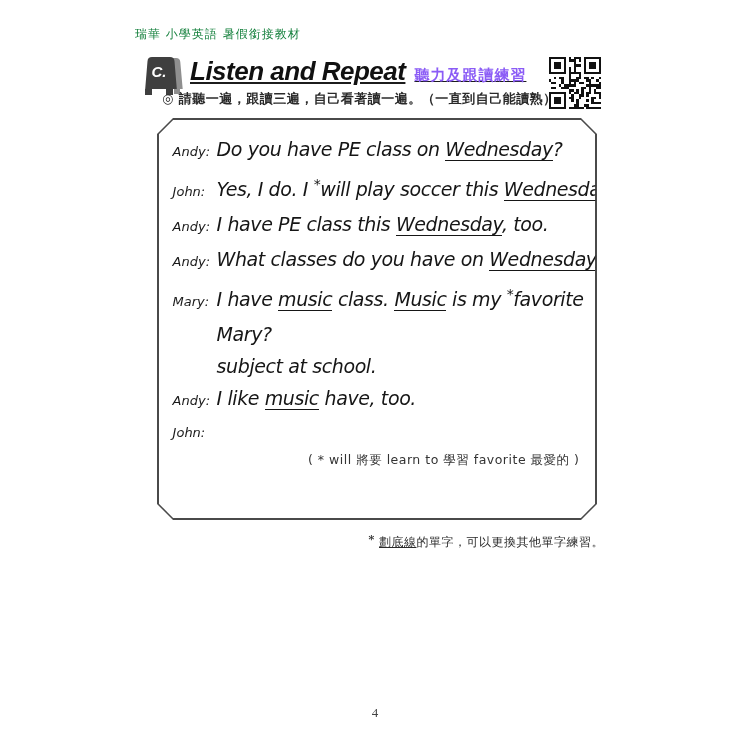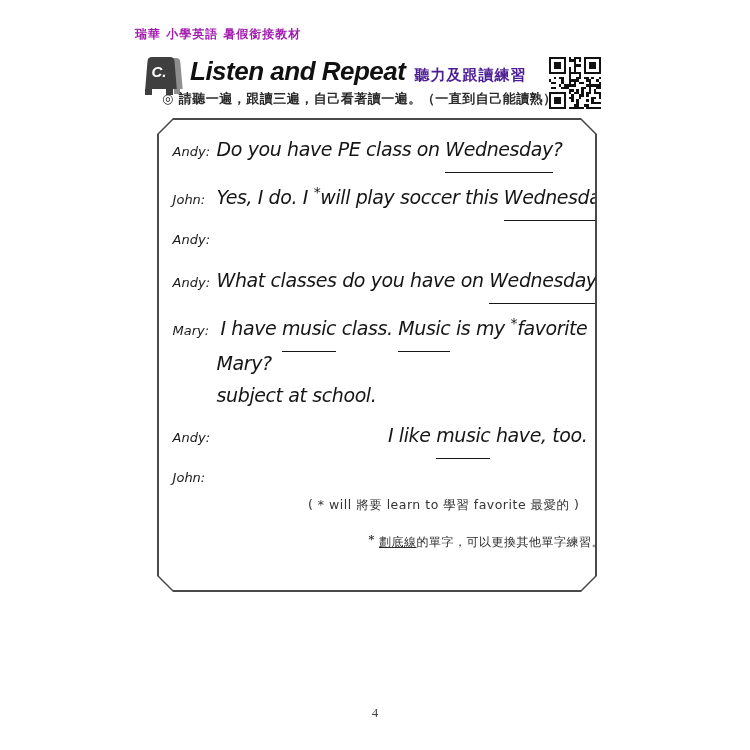--- a/index.html
+++ b/index.html
@@ -4,59 +4,59 @@
 <style>
   html,body{margin:0;padding:0;}
   body{
     width:750px;height:750px;background:#ffffff;position:relative;overflow:hidden;
     font-family:"Liberation Sans",sans-serif;color:#1c1c1c;
   }
   
   .meta{
     position:absolute;left:135px;top:26px;
     font-family:"DejaVu Serif","Liberation Serif",serif;
-    font-weight:bold;font-size:12px;letter-spacing:1px;color:#a21caf;
+    font-weight:normal;font-size:12px;letter-spacing:1px;color:#15803d;
   }
   
   .icon-wrap{position:absolute;left:139px;top:55px;width:46px;height:44px;}
-  .title-row{position:absolute;left:190px;top:56px;display:flex;align-items:flex-end;gap:9px;}
+  .title-row{position:absolute;left:190px;top:56px;display:flex;align-items:flex-end;gap:9px;text-decoration:underline;}
   .title-en{
     font-family:"Liberation Sans",sans-serif;font-weight:bold;font-style:italic;
     font-size:26px;line-height:30px;color:#111;letter-spacing:-0.5px;
   }
-  .title-zh{font-size:15px;line-height:15px;color:#4c1d95;padding-bottom:4px;font-weight:bold;letter-spacing:1px;}
+  .title-zh{font-size:15px;line-height:15px;color:#8b5cf6;padding-bottom:4px;font-weight:bold;letter-spacing:1px;}
   .instruction{
     position:absolute;left:162px;top:90px;
     font-family:"DejaVu Serif","Liberation Serif",serif;
     font-weight:bold;font-size:13px;letter-spacing:0.5px;color:#2a2a2a;
   }
   
   .qr{position:absolute;left:549px;top:57px;width:52px;height:52px;background:#fff;}
   .qr svg{width:100%;height:100%;display:block;}
   
   .dbox{
-    position:absolute;left:157px;top:118px;width:440px;height:474px;background:#4a4a4a;
+    position:absolute;left:157px;top:118px;width:440px;height:402px;background:#4a4a4a;
     clip-path:polygon(16px 0,calc(100% - 16px) 0,100% 16px,100% calc(100% - 16px),calc(100% - 16px) 100%,16px 100%,0 calc(100% - 16px),0 16px);
   }
   .dbox-inner{
     position:absolute;left:1.6px;top:1.6px;right:1.6px;bottom:1.6px;background:#fff;
     clip-path:polygon(15px 0,calc(100% - 15px) 0,100% 15px,100% calc(100% - 15px),calc(100% - 15px) 100%,15px 100%,0 calc(100% - 15px),0 15px);
     padding:13px 8px 0 14px;box-sizing:border-box;
   }
   .dline{display:flex;align-items:baseline;line-height:32px;white-space:nowrap;}
-  .dline.turn{margin-top:8px;justify-content:space-between;}
+  .dline.turn{}
   .speaker{
     flex:0 0 44px;font-style:italic;font-size:13px;color:#1a1a1a;
     font-family:"DejaVu Sans",sans-serif;letter-spacing:0;
   }
   .utter{
     font-family:"DejaVu Sans",sans-serif;font-style:italic;
     font-size:19px;letter-spacing:-0.4px;color:#161616;
   }
-  .utter .ul{border-bottom:1.6px solid currentColor;padding-bottom:12px;font-style:italic;}
+  .utter .ul{border-bottom:1.6px solid currentColor;padding-bottom:0px;font-style:italic;}
   .utter .sup{font-size:14px;vertical-align:7px;font-style:italic;}
   .glossary{
     margin-top:3px;text-align:right;padding-right:8px;
     font-size:12.5px;line-height:16px;color:#333;
     font-family:"DejaVu Sans",sans-serif;letter-spacing:0.5px;
   }
   
   .footnote{
     position:absolute;left:204px;top:533px;width:400px;text-align:right;
     font-family:"DejaVu Serif","Liberation Serif",serif;
@@ -235,20 +235,21 @@
         <div class="dline">
           <span class="speaker">Andy:</span>
           <span class="utter"><span>Do you have PE class on </span><span class="ul">Wednesday</span><span>?</span></span>
         </div>
         <div class="dline turn">
           <span class="speaker">John:</span>
           <span class="utter"><span>Yes, I do. I </span><span class="sup">*</span><span>will play soccer this </span><span class="ul">Wednesday</span><span>.</span></span>
         </div>
         <div class="dline turn">
           <span class="speaker">Andy:</span>
+          <span class="utter"><span>I have PE class this </span><span class="ul">Wednesday</span><span>, too.</span></span>
         </div>
         <div class="dline turn">
           <span class="speaker">Andy:</span>
           <span class="utter"><span>What classes do you have on </span><span class="ul">Wednesday</span><span>,</span></span>
         </div>
         <div class="dline turn">
           <span class="speaker">Mary:</span>
           <span class="utter"><span>I have </span><span class="ul">music</span><span> class. </span><span class="ul">Music</span><span> is my </span><span class="sup">*</span><span>favorite</span></span>
         </div>
         <div class="dline">

